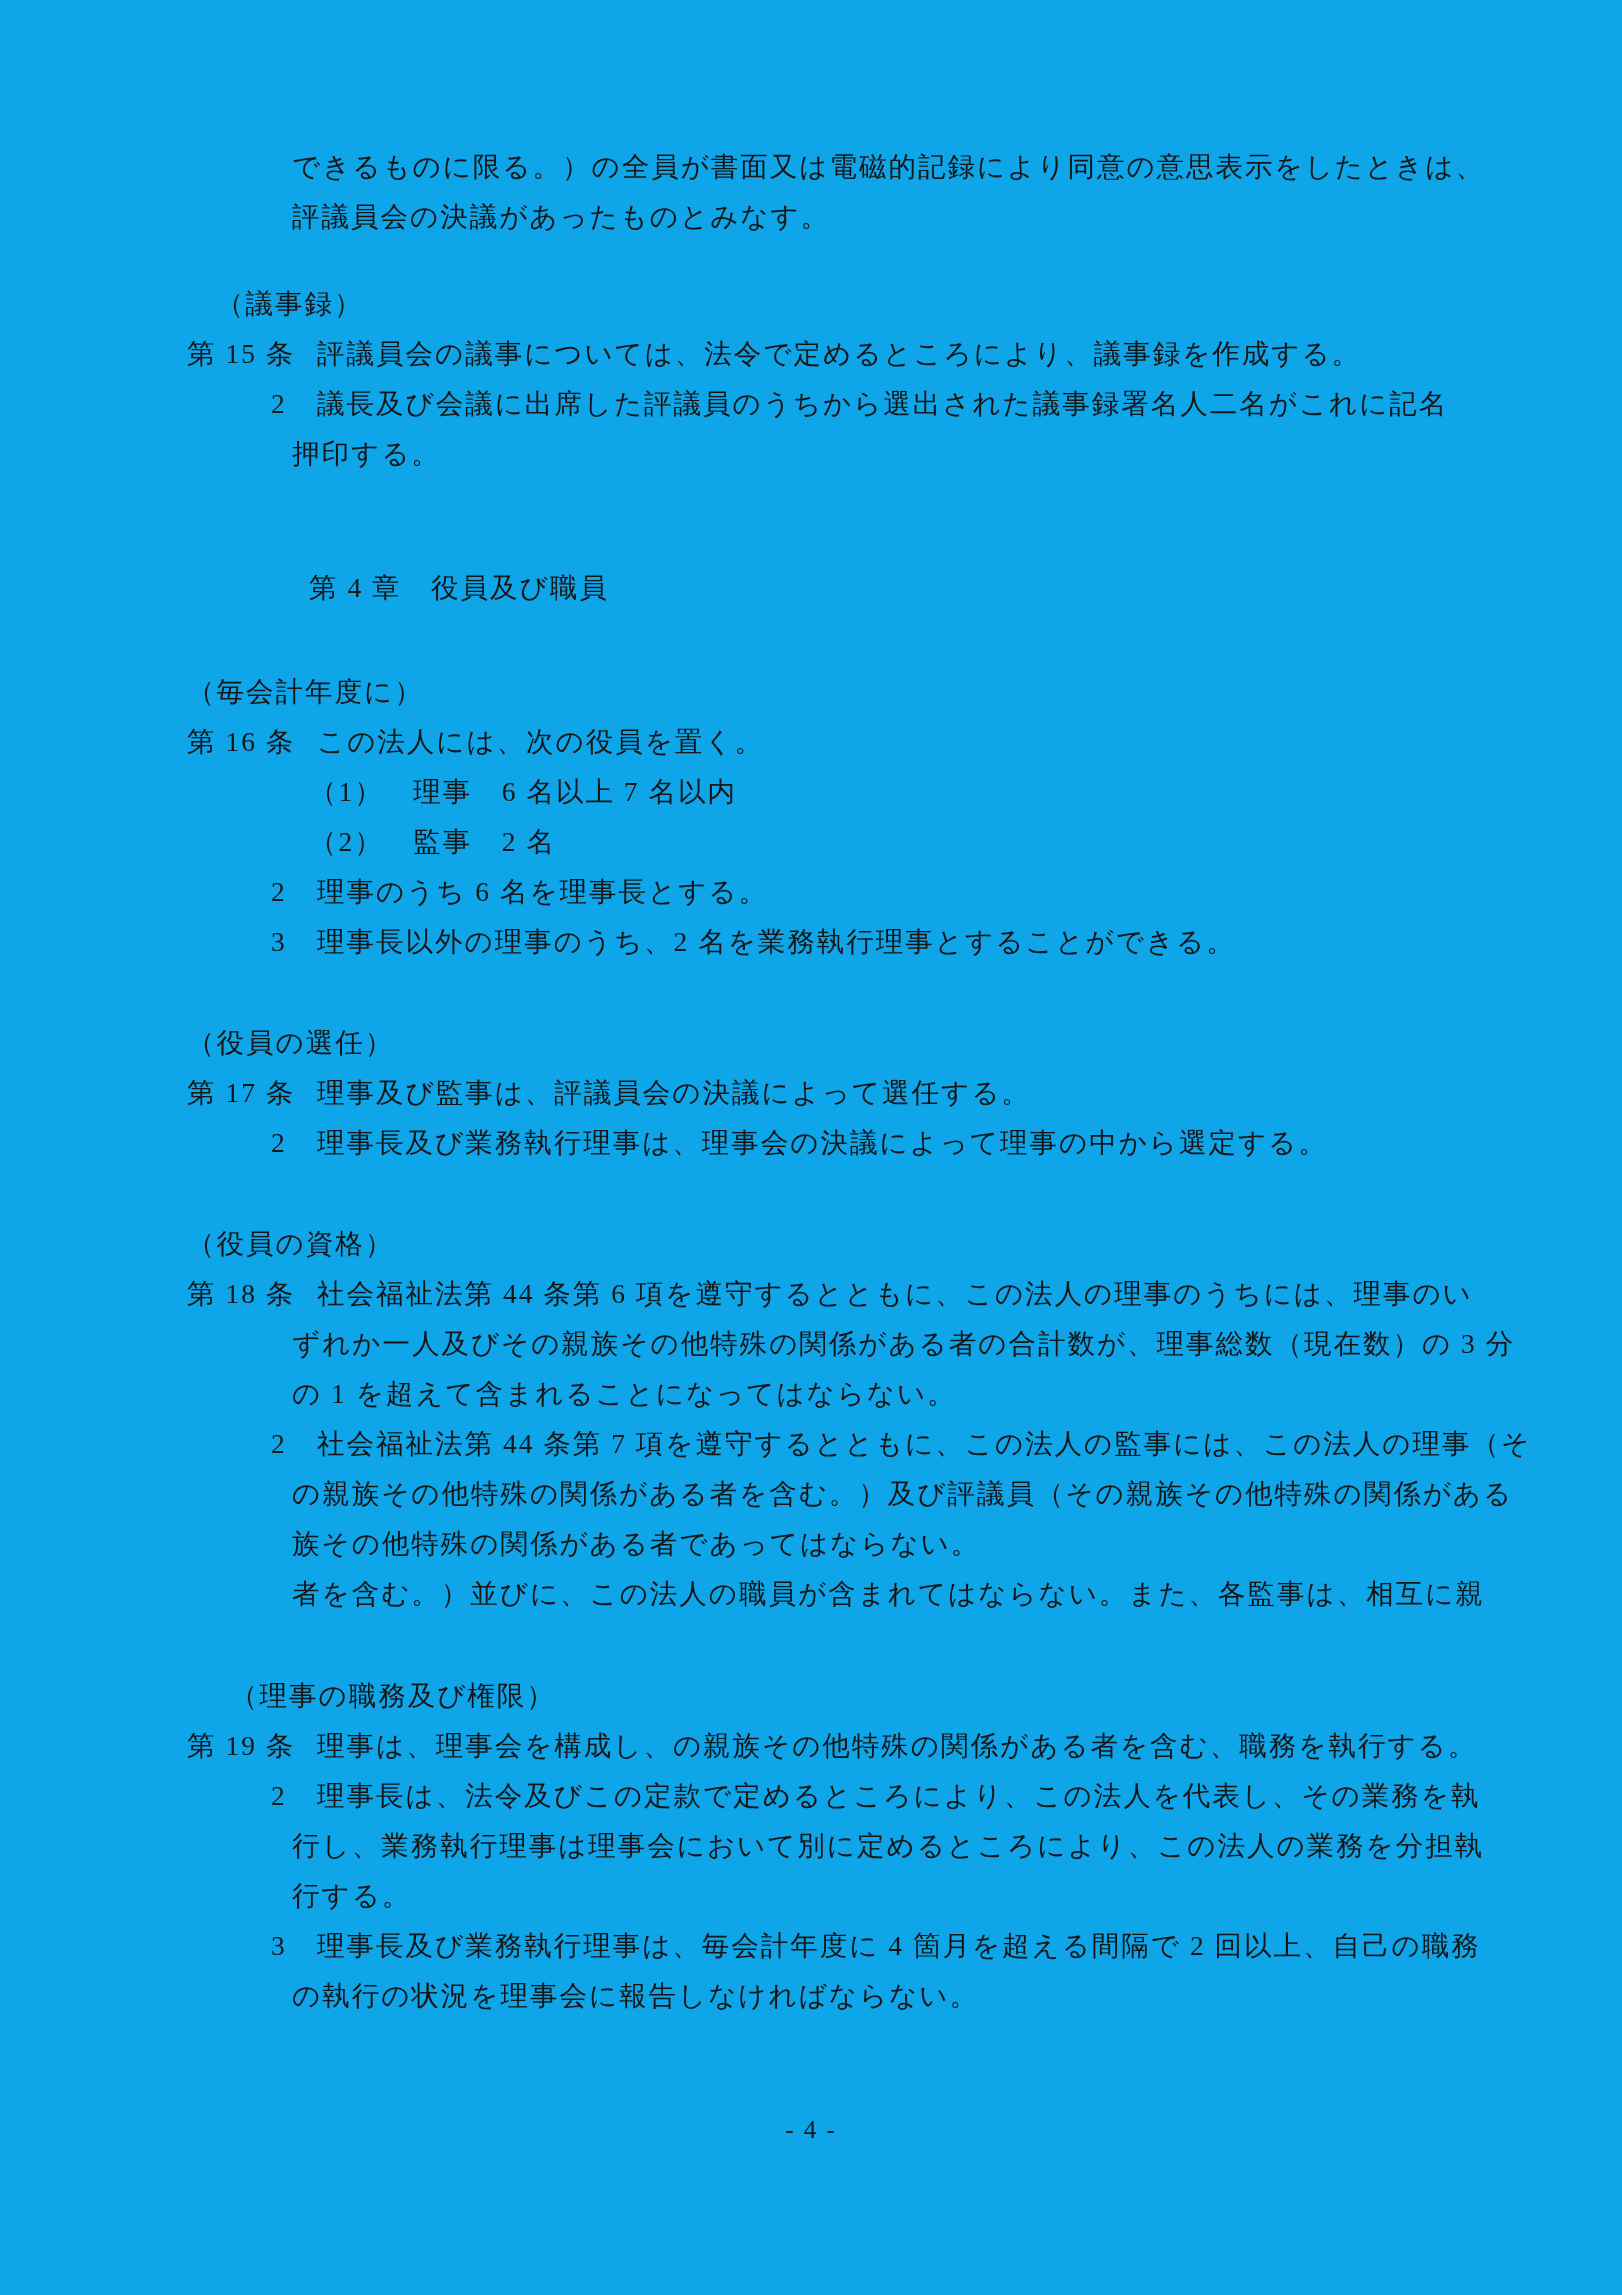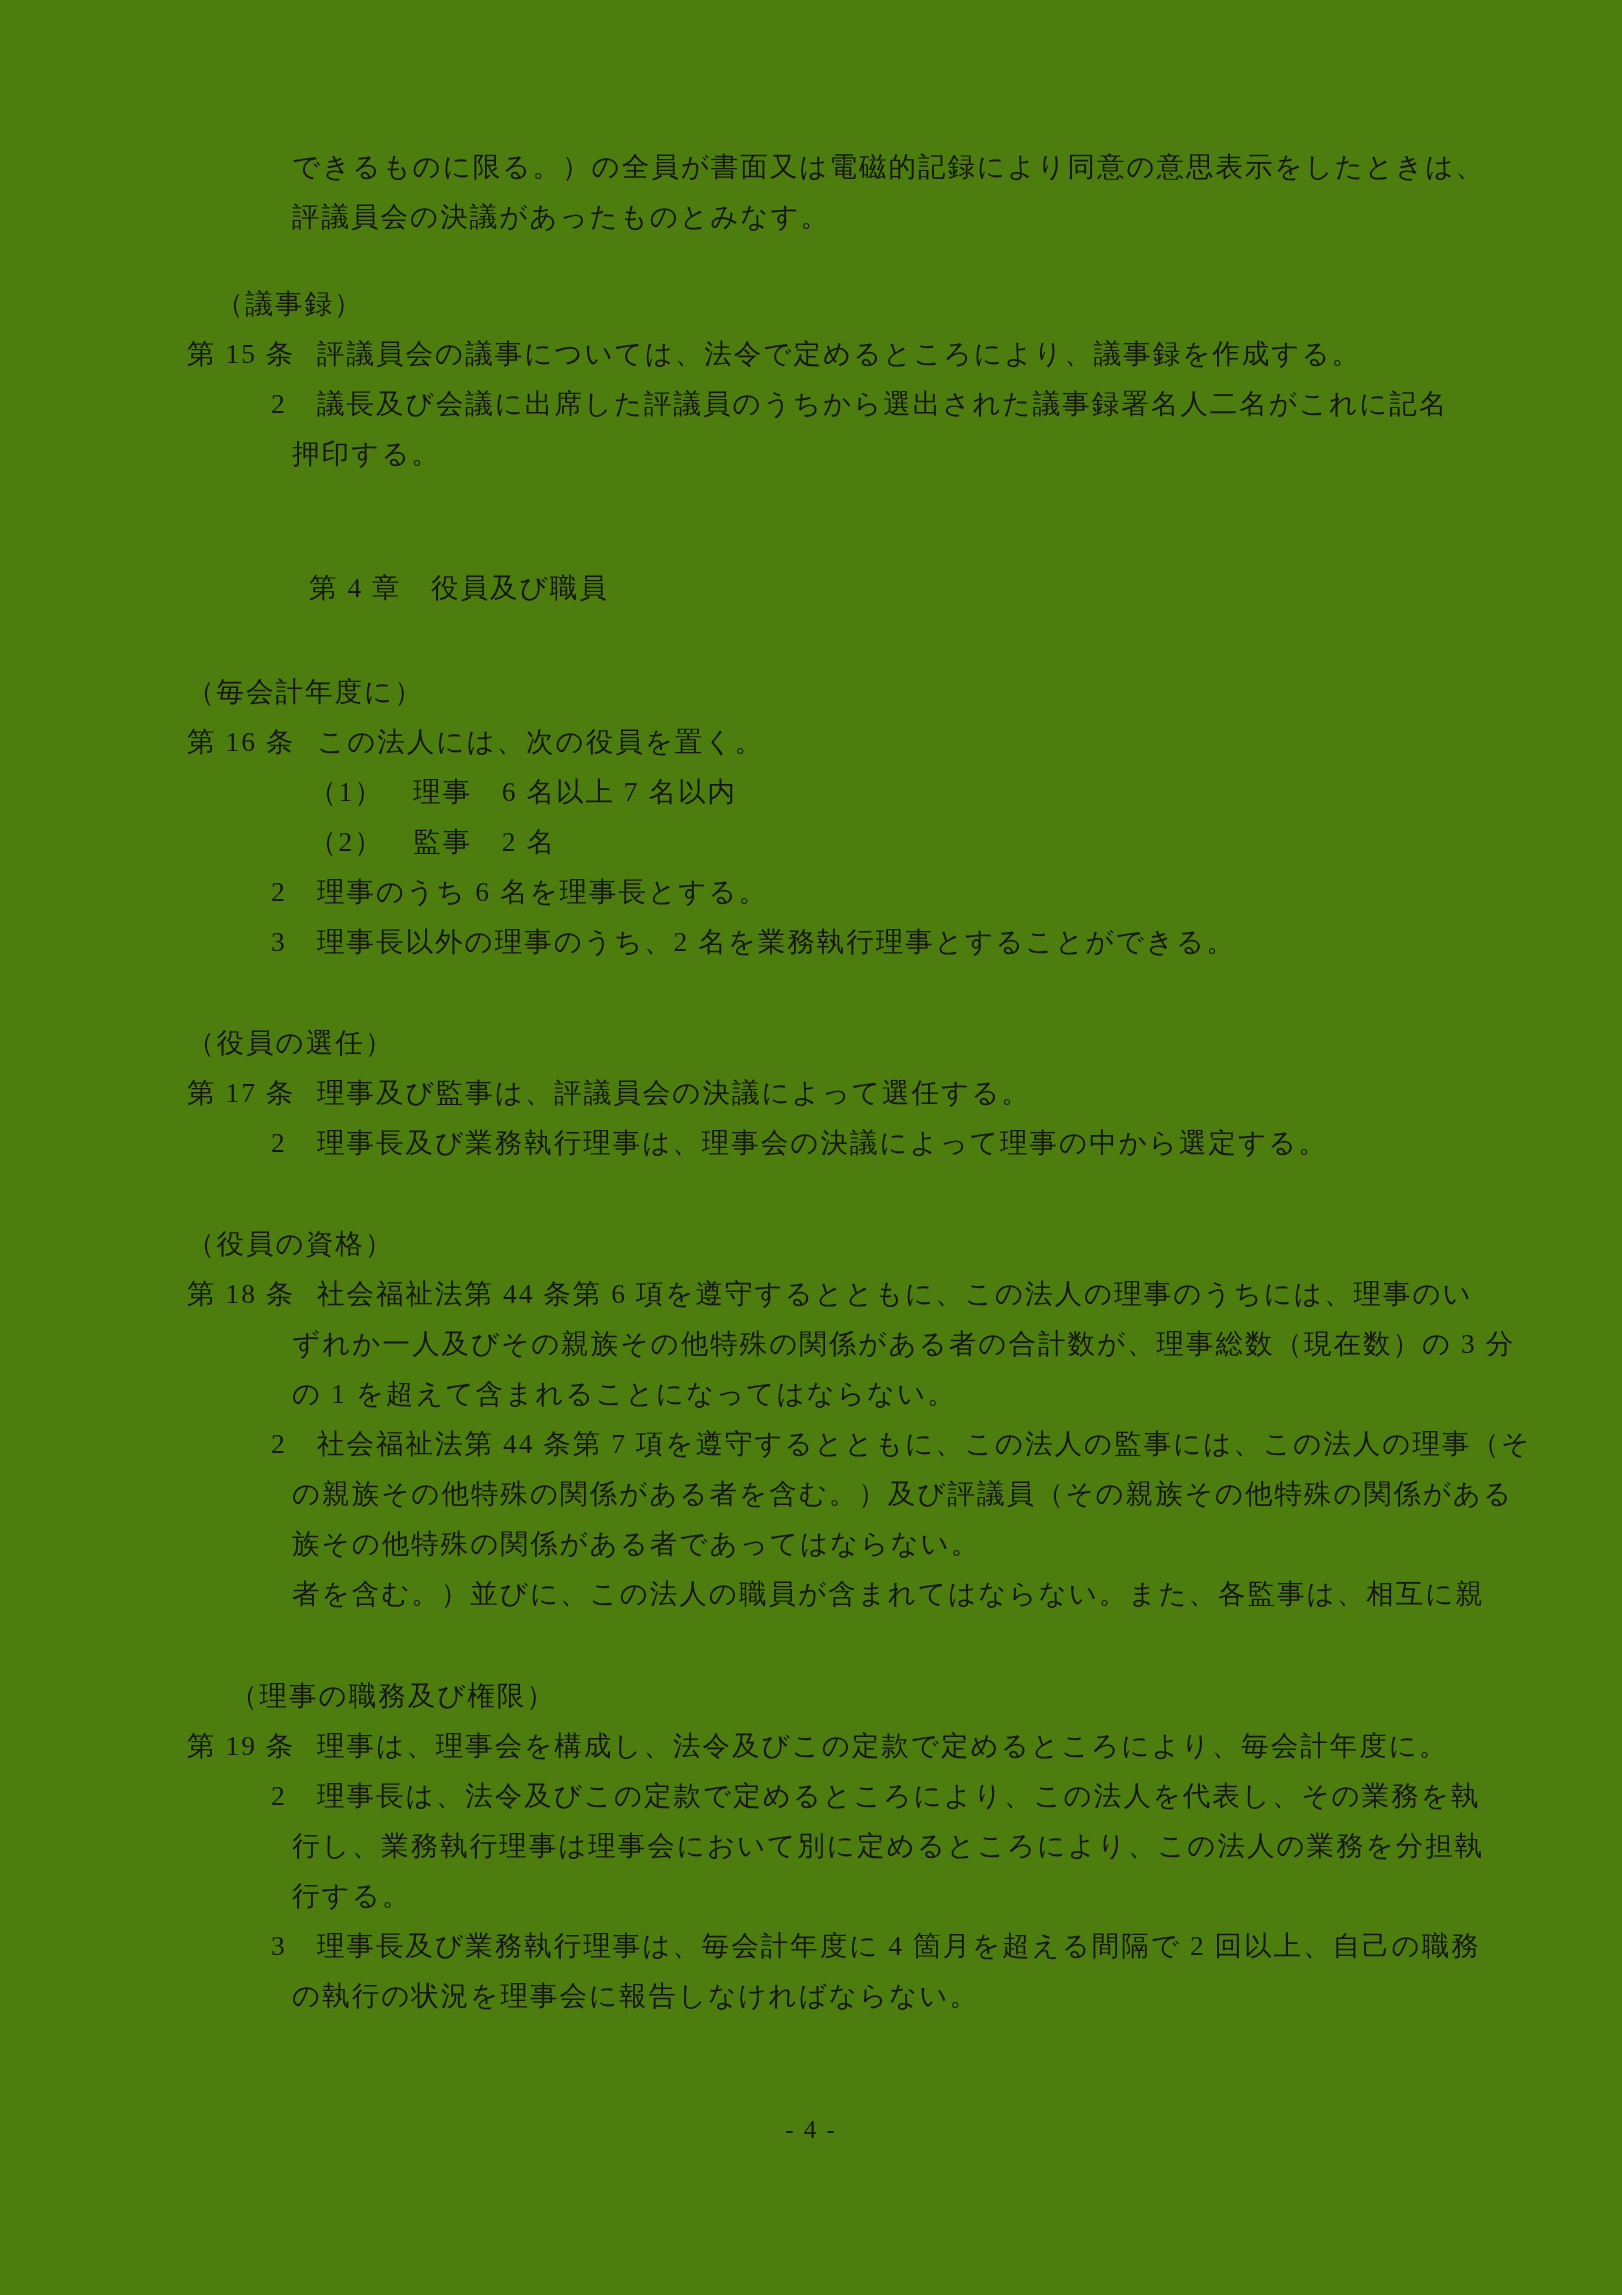--- a/index.html
+++ b/index.html
@@ -5,21 +5,21 @@
   html, body { margin: 0; padding: 0; }
   body {
     width: 1622px; height: 2295px;
     background: #ffffff;
     font-family: "Liberation Serif", "DejaVu Serif", serif;
     color: #161616;
   }
   .page {
     position: relative;
     width: 1622px; height: 2295px;
-    background: #4d7c0f;
+    background: #0ea5e9;
     overflow: hidden;
   }
   .doc {
     position: absolute;
     left: 187px; top: 142px; right: 131px;
     font-size: 27.5px;
     letter-spacing: 2px;
   }
   .line {
     height: 50px; line-height: 50px;
@@ -95,21 +95,21 @@
     <div class="line i2">の 1 を超えて含まれることになってはならない。</div>
     <div class="line i1">
       <span class="pnum">2</span><span>社会福祉法第 44 条第 7 項を遵守するとともに、この法人の監事には、この法人の理事（そ</span>
     </div>
     <div class="line i2">の親族その他特殊の関係がある者を含む。）及び評議員（その親族その他特殊の関係がある</div>
     <div class="line i2">族その他特殊の関係がある者であってはならない。</div>
     <div class="line i2">者を含む。）並びに、この法人の職員が含まれてはならない。また、各監事は、相互に親</div>
 
     <div class="line gap79">（理事の職務及び権限）</div>
     <div class="line">
-      <span class="alabel">第 19 条</span><span>理事は、理事会を構成し、法令及びこの定款で定めるところにより、毎会計年度に。</span>
+      <span class="alabel">第 19 条</span><span>理事は、理事会を構成し、の親族その他特殊の関係がある者を含む、職務を執行する。</span>
     </div>
     <div class="line i1">
       <span class="pnum">2</span><span>理事長は、法令及びこの定款で定めるところにより、この法人を代表し、その業務を執</span>
     </div>
     <div class="line i2">行し、業務執行理事は理事会において別に定めるところにより、この法人の業務を分担執</div>
     <div class="line i2">行する。</div>
     <div class="line i1">
       <span class="pnum">3</span><span>理事長及び業務執行理事は、毎会計年度に 4 箇月を超える間隔で 2 回以上、自己の職務</span>
     </div>
     <div class="line i2">の執行の状況を理事会に報告しなければならない。</div>

